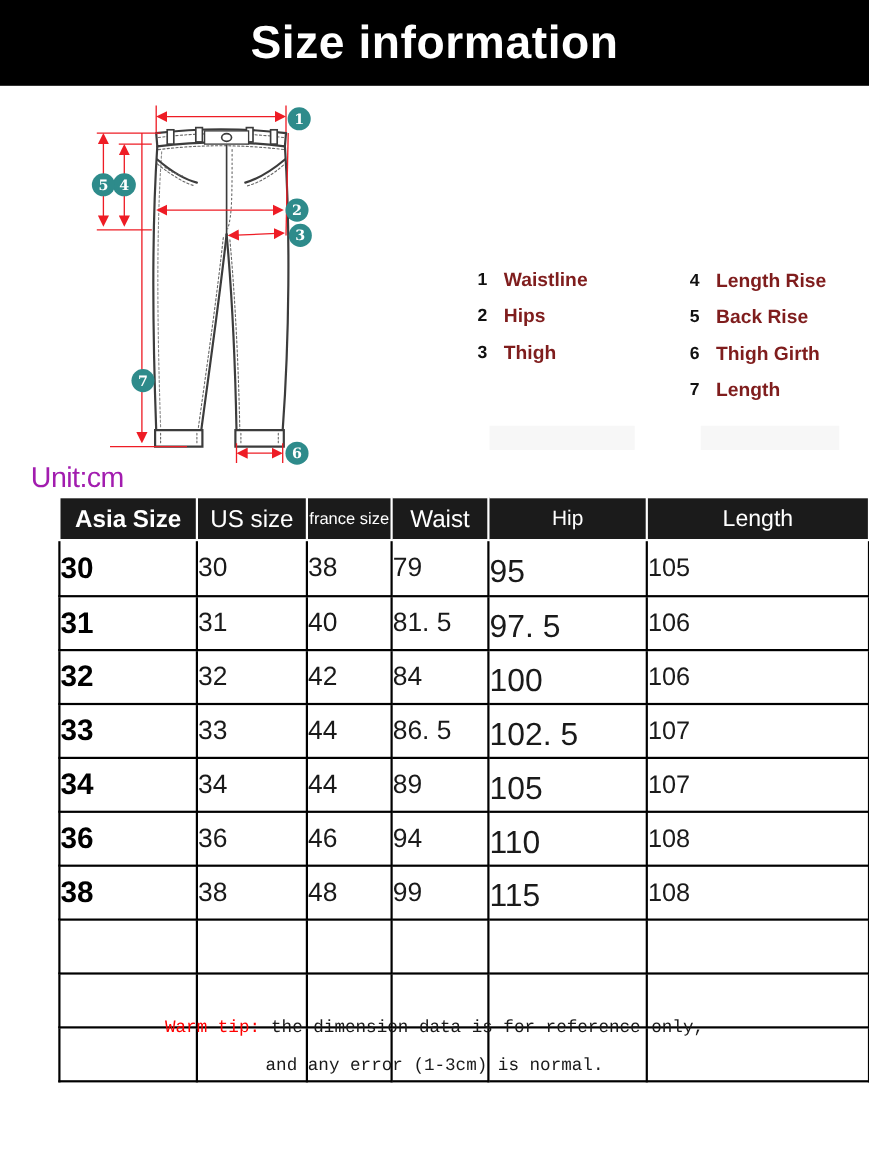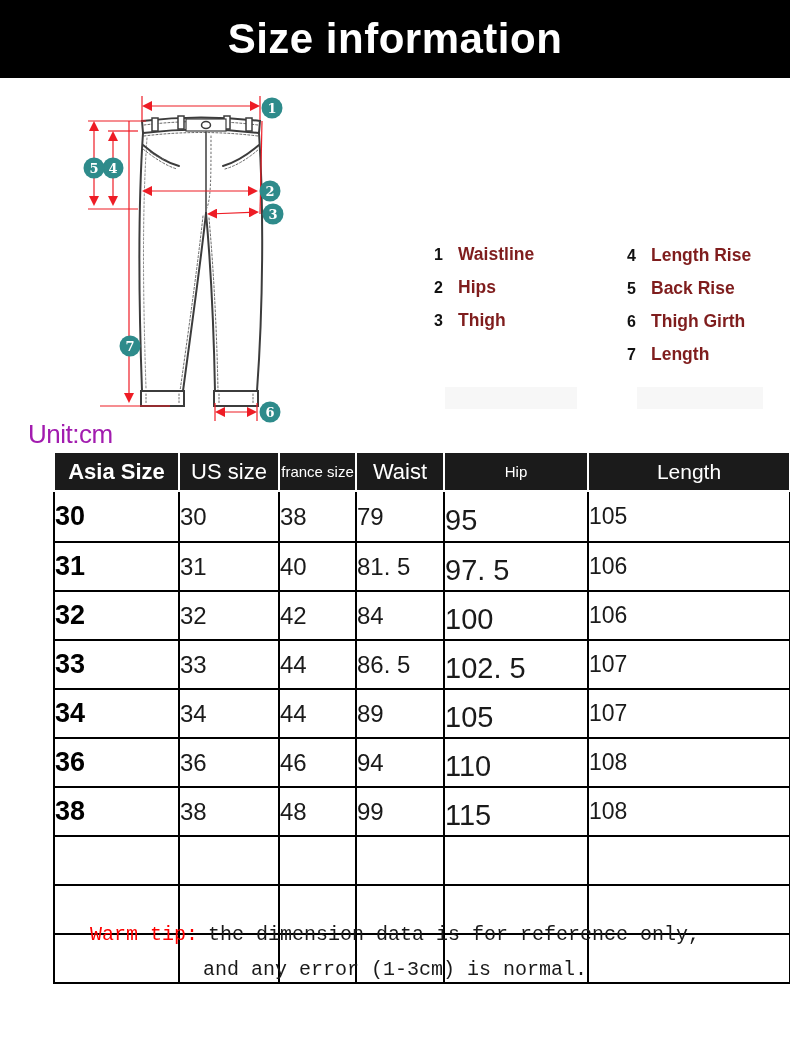--- a/index.html
+++ b/index.html
@@ -73,21 +73,21 @@
     font-weight: 400;
     height: 37px;
     padding: 0;
     text-align: center;
     vertical-align: middle;
   }
   .size-table th.h-asia   { font-size: 22px; font-weight: 700; }
   .size-table th.h-us     { font-size: 22px; text-align: center; }
   .size-table th.h-france { font-size: 15px; }
   .size-table th.h-waist  { font-size: 22px; }
-  .size-table th.h-hip    { font-size: 15px; }
+  .size-table th.h-hip    { font-size: 19px; }
   .size-table th.h-length { font-size: 21px; }
   .size-table td {
     border: 2px solid #000000;
     text-align: left;
     vertical-align: middle;
     font-size: 24px;
     color: #1a1a1a;
     padding: 0;
     height: 40px;
   }
@@ -96,21 +96,21 @@
   .size-table td:nth-child(5) { padding-top: 7px; font-size: 29px; }
   .size-table td:nth-child(6) { font-size: 23px; }
 
   
   .warm-tip {
     position: absolute;
     left: 0; top: 917px;
     width: 790px;
     text-align: center;
     font-family: "Liberation Mono", monospace;
-    font-size: 20px;
+    font-size: 16px;
     line-height: 35px;
     color: #1a1a1a;
   }
   .warm-label { color: #ff0000; margin-right: 10px; }
 </style>
 </head>
 <body>
 
 <div class="page">
 

